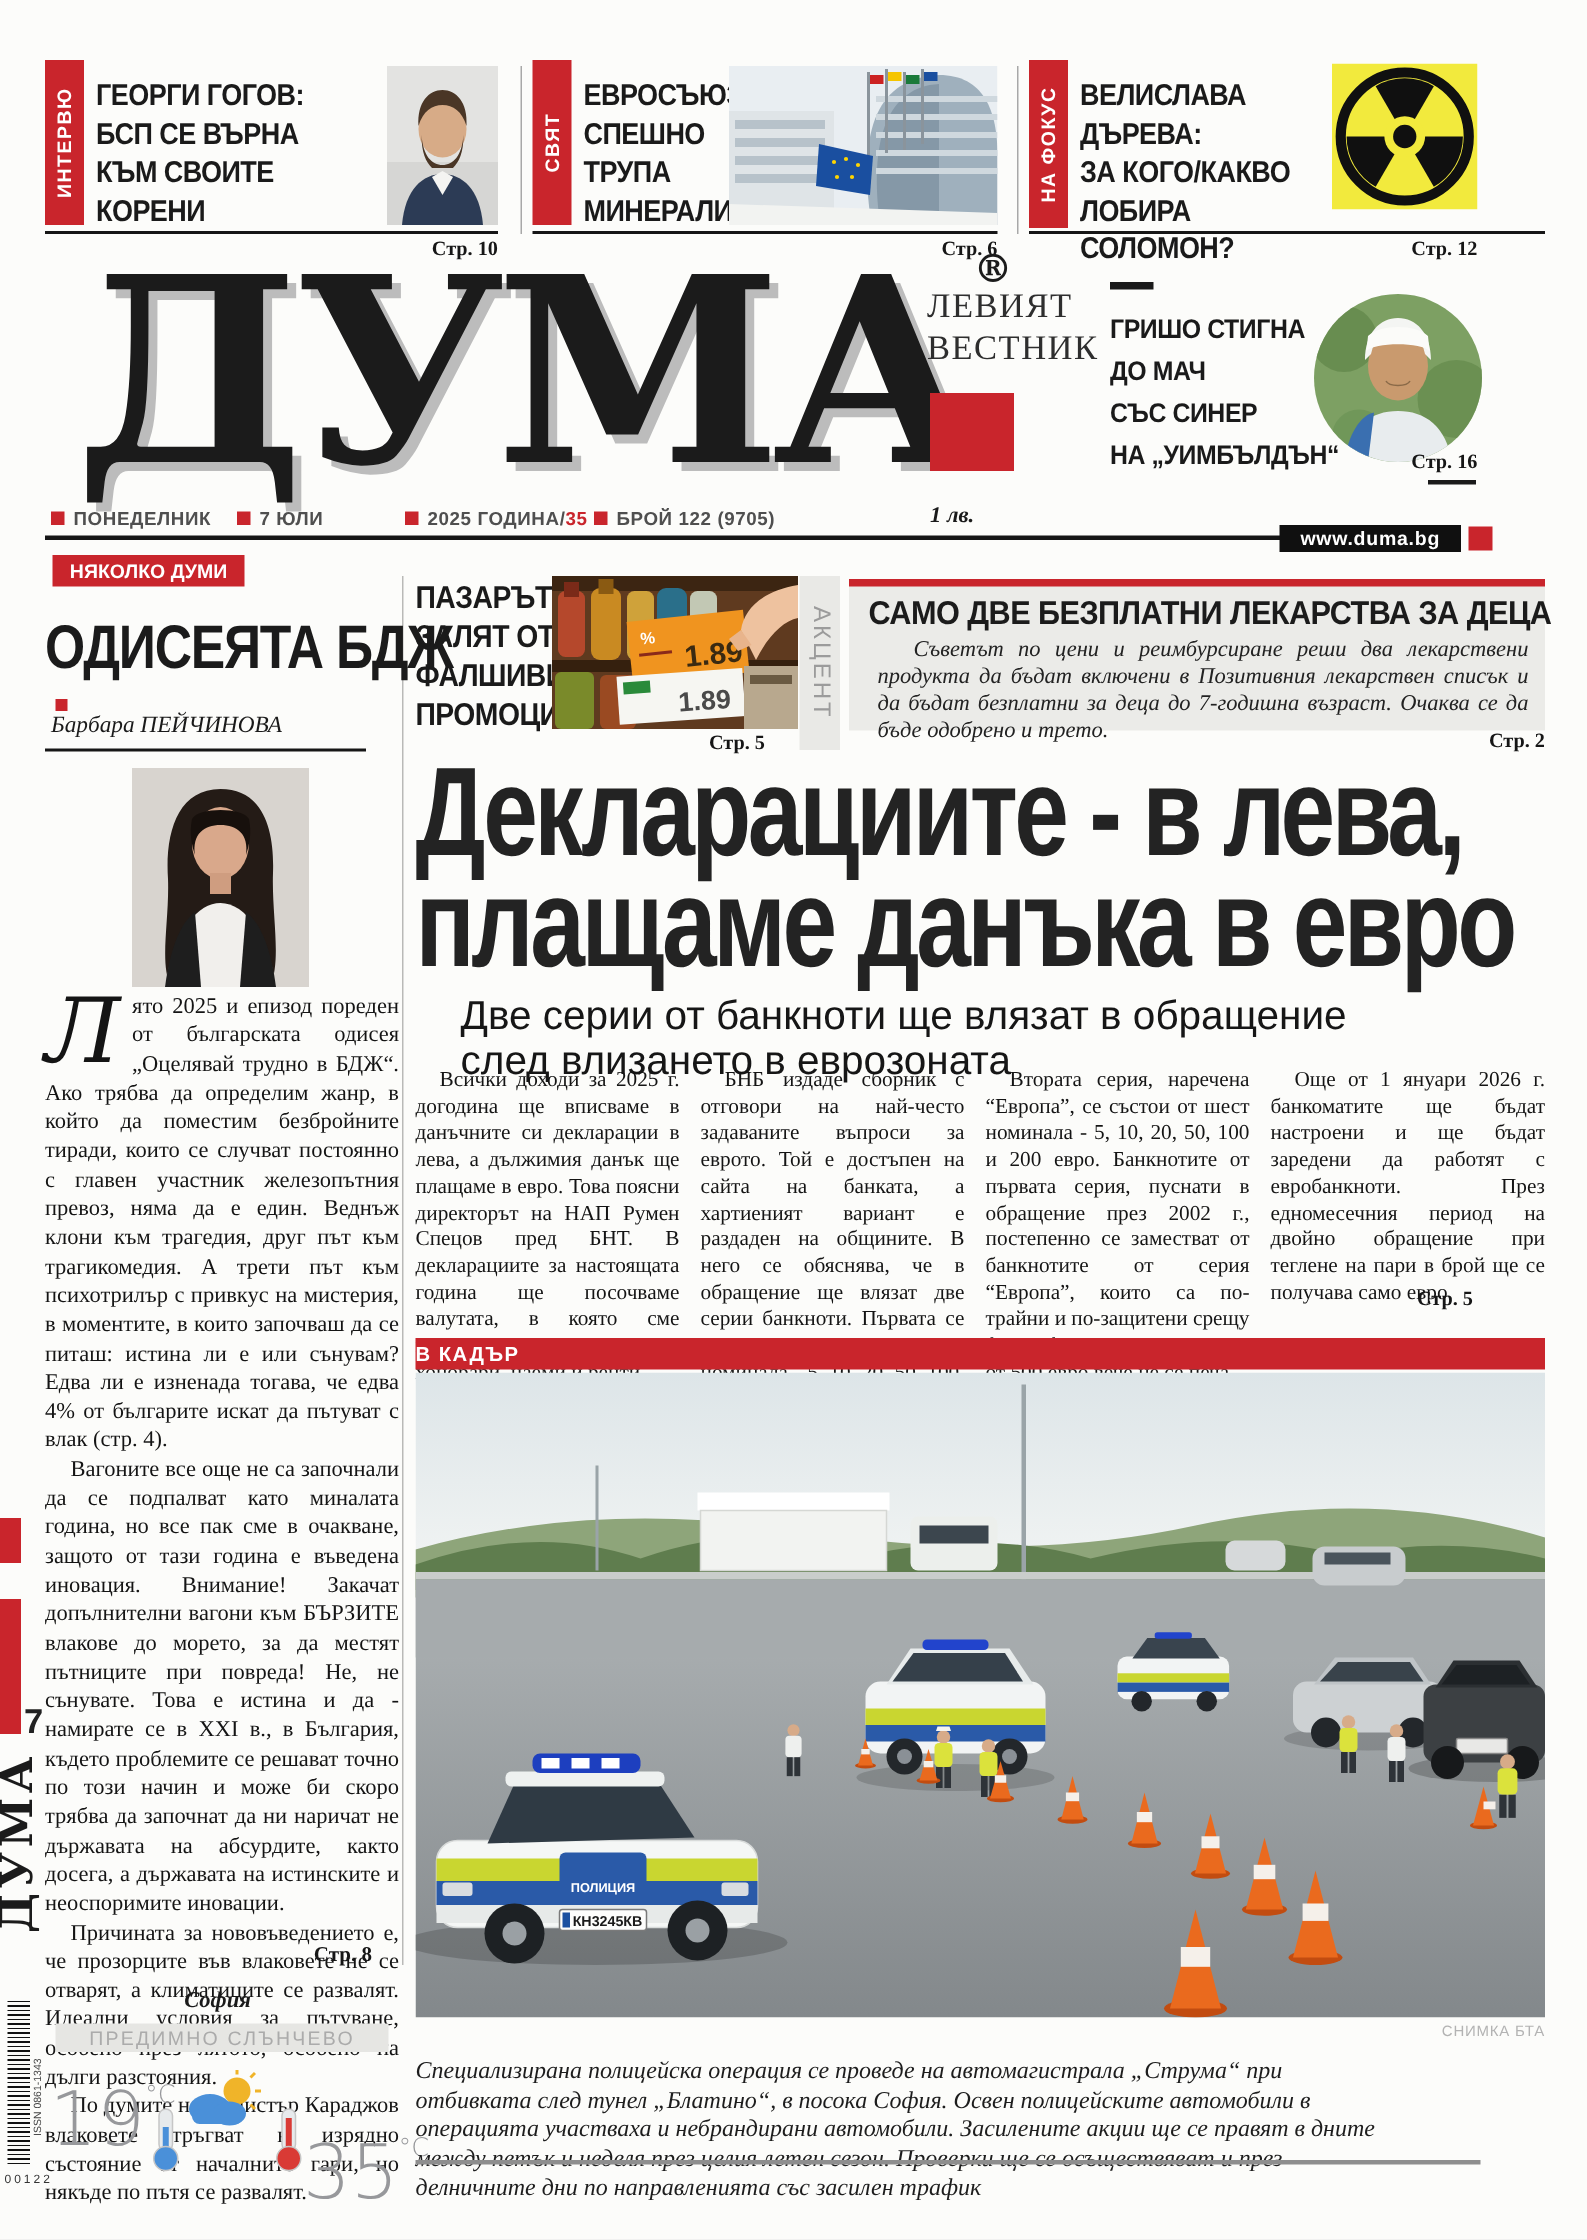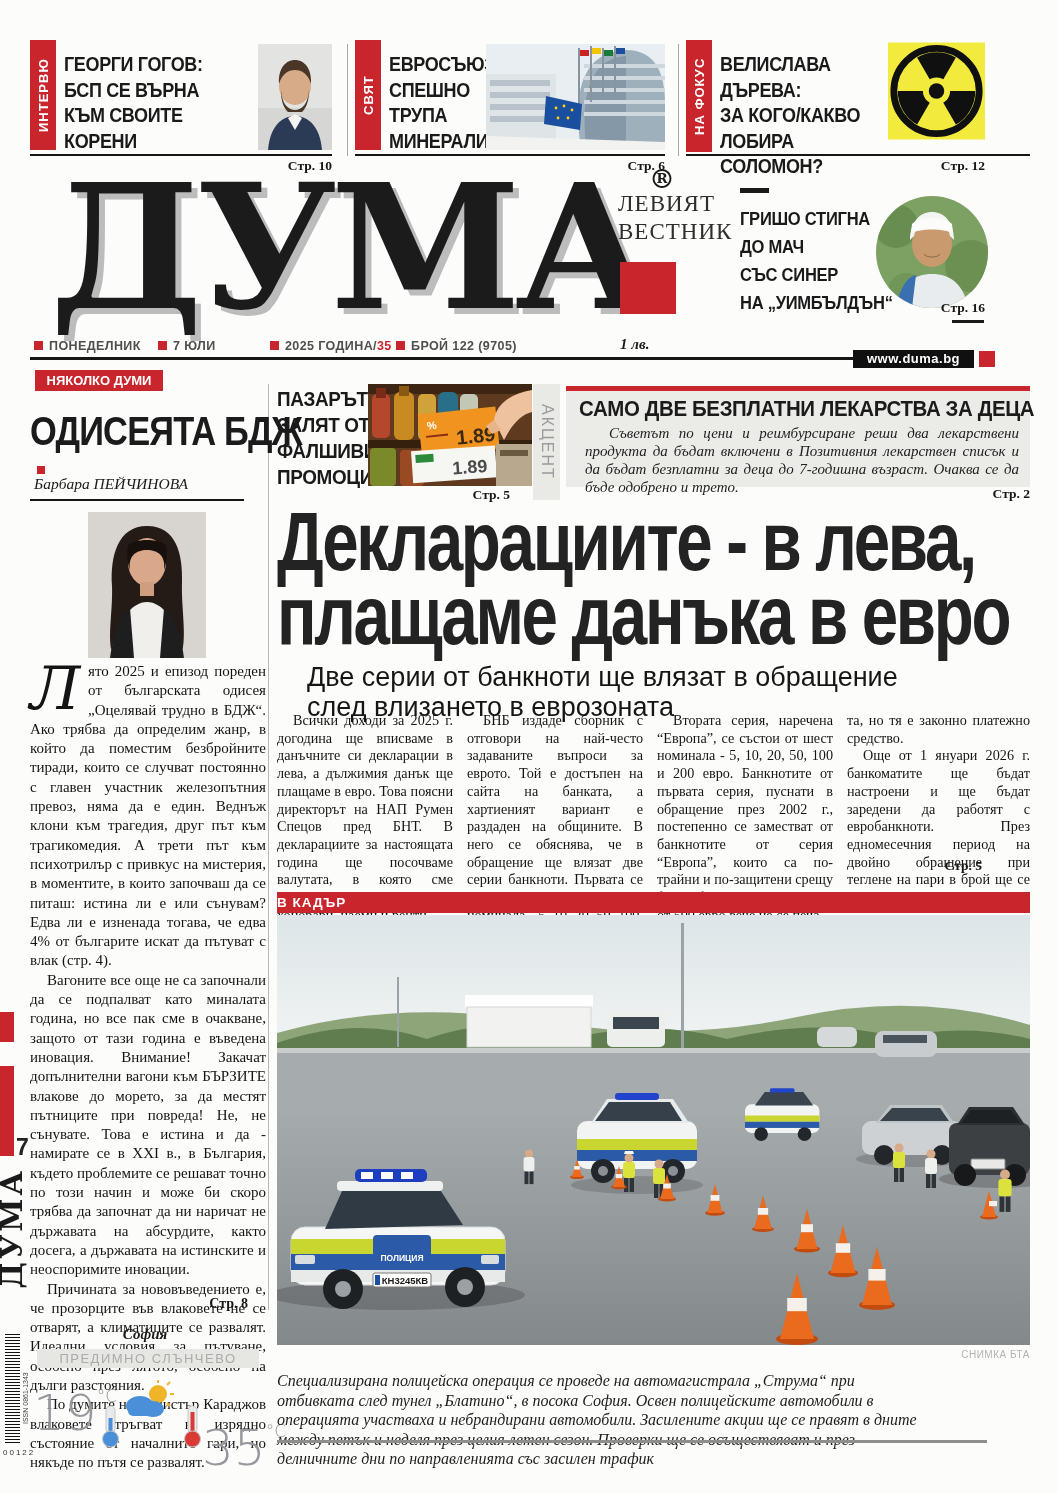--- a/index.html
+++ b/index.html
@@ -256,21 +256,20 @@
   <div class="abs colp" style="left:277px;top:712px;width:176px;">
       <p>Всички доходи за 2025 г. догодина ще вписваме в данъчните си декларации в лева, а дължимия данък ще плащаме в евро. Това поясни директорът на НАП Румен Спецов пред БНТ. В декларациите за настоящата година ще посочваме валутата, в която сме получавали заплати, хонорари, наеми и ренти.</p>
     </div>
   <div class="abs colp" style="left:467px;top:712px;width:176px;">
       <p>БНБ издаде сборник с отговори на най-често задаваните въпроси за еврото. Той е достъпен на сайта на банката, а хартиеният вариант е раздаден на общините. В него се обяснява, че в обращение ще влязат две серии банкноти. Първата се състои от седем различни номинала - 5, 10, 20, 50, 100, 200 и 500 евро.</p>
     </div>
   <div class="abs colp" style="left:657px;top:712px;width:176px;">
       <p>Втората серия, наречена “Европа”, се състои от шест номинала - 5, 10, 20, 50, 100 и 200 евро. Банкнотите от първата серия, пуснати в обращение през 2002 г., постепенно се заместват от банкнотите от серия “Европа”, които са по-трайни и по-защитени срещу фалшифициране. Банкнотата от 500 евро вече не се печа-</p>
     </div>
   <div class="abs colp" style="left:847px;top:712px;width:183px;">
-    <p class="noindent">та, но тя е законно платежно средство.</p>
     <p>Още от 1 януари 2026 г. банкоматите ще бъдат настроени и ще бъдат заредени да работят с евробанкноти. През едномесечния период на двойно обращение при теглене на пари в брой ще се получава само евро.</p>
   </div>
   <div class="abs pageref" style="left:847px;top:858px;width:135px;">Стр. 5</div>
 
   <div class="abs red" style="left:277px;top:892px;width:753px;height:21px;color:#fff;font-weight:bold;font-size:13.5px;text-align:left;line-height:21px;letter-spacing:1px;">В КАДЪР</div>
 
   <svg class="abs" style="left:277px;top:915px;" width="753" height="430" viewBox="0 0 753 430">
     <defs>
       <linearGradient id="sky" x1="0" y1="0" x2="0" y2="1">
           <stop offset="0" stop-color="#dde5e8"></stop>

